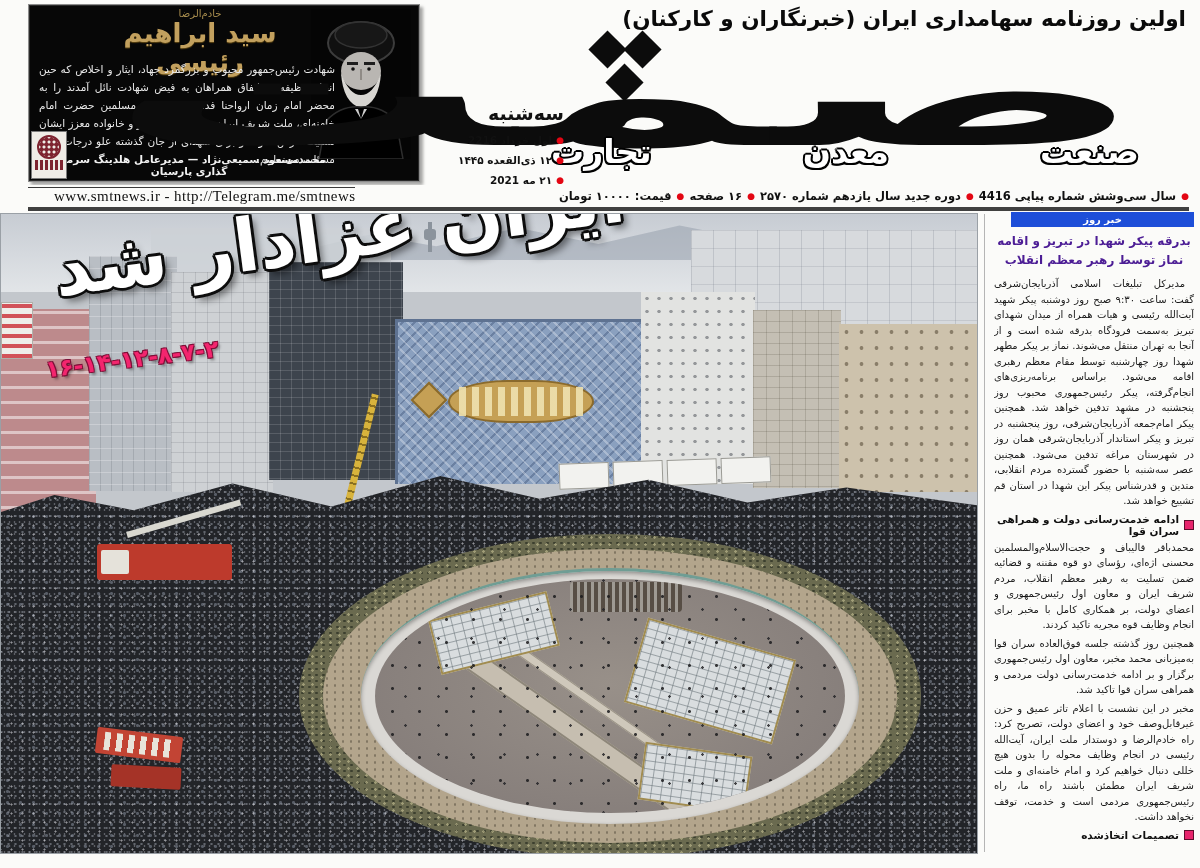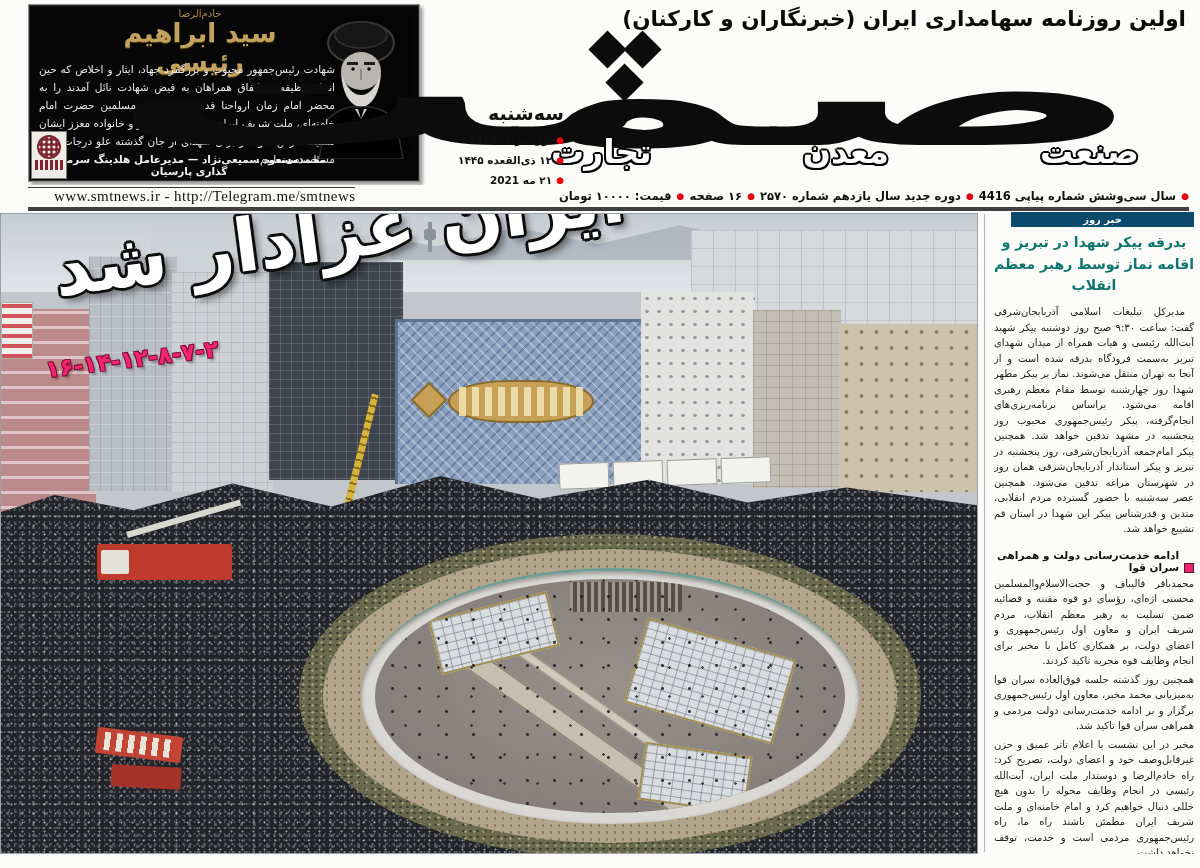--- a/index.html
+++ b/index.html
@@ -125,26 +125,26 @@
             font-size:73px;font-weight:900;color:#ffffff;letter-spacing:1px;
             text-shadow:3px 0 #0d0d0d,-3px 0 #0d0d0d,0 3px #0d0d0d,0 -3px #0d0d0d,
                         2px 2px #0d0d0d,-2px 2px #0d0d0d,2px -2px #0d0d0d,-2px -2px #0d0d0d,5px 6px 7px rgba(0,0,0,.45);}
   .pagerefs{position:absolute;left:44px;top:132px;direction:ltr;unicode-bidi:bidi-override;
             transform:rotate(-7deg);font-size:23px;font-weight:bold;letter-spacing:2px;color:#f3256e;
             text-shadow:1px 1px 0 #7e1038,-1px -1px 0 #7e1038,1px -1px 0 #7e1038,-1px 1px 0 #7e1038,2px 3px 3px rgba(0,0,0,.4);}
 
   
   .vline{left:984px;top:214px;width:1px;height:638px;background:#b5b5b5;}
   .news{left:994px;top:212px;width:200px;height:642px;direction:rtl;overflow:hidden;color:#191919;}
-  .kicker{width:183px;height:15px;background:#0c4a6e;color:#fff;font-size:10px;font-weight:bold;
+  .kicker{width:183px;height:15px;background:#1d4ed8;color:#fff;font-size:10px;font-weight:bold;
           text-align:center;line-height:15px;margin-bottom:5px;}
-  .nh{font-size:14px;font-weight:800;color:#0f766e;text-align:center;line-height:1.55;margin:2px 0 7px;}
+  .nh{font-size:12px;font-weight:800;color:#4c1d95;text-align:center;line-height:1.55;margin:2px 0 7px;}
   .nb p{font-size:10px;line-height:1.55;text-align:justify;margin:0 0 3px;}
   .nb p.ind{text-indent:9px;}
-  .sh{display:flex;align-items:flex-end;gap:5px;font-size:10.5px;font-weight:800;color:#101010;margin:12px 0 3px;}
+  .sh{display:flex;align-items:center;gap:5px;font-size:10.5px;font-weight:800;color:#101010;margin:4px 0 3px;}
   .sq{width:8px;height:8px;background:#e8256d;border:1.5px solid #5f0d2c;flex:0 0 auto;}
 </style>
 </head>
 <body>
 
 <div class="page">
 
   <div class="abs obituary">
     <div class="ob-cal">
       <div class="ob-kicker">خادم‌الرضا</div>

